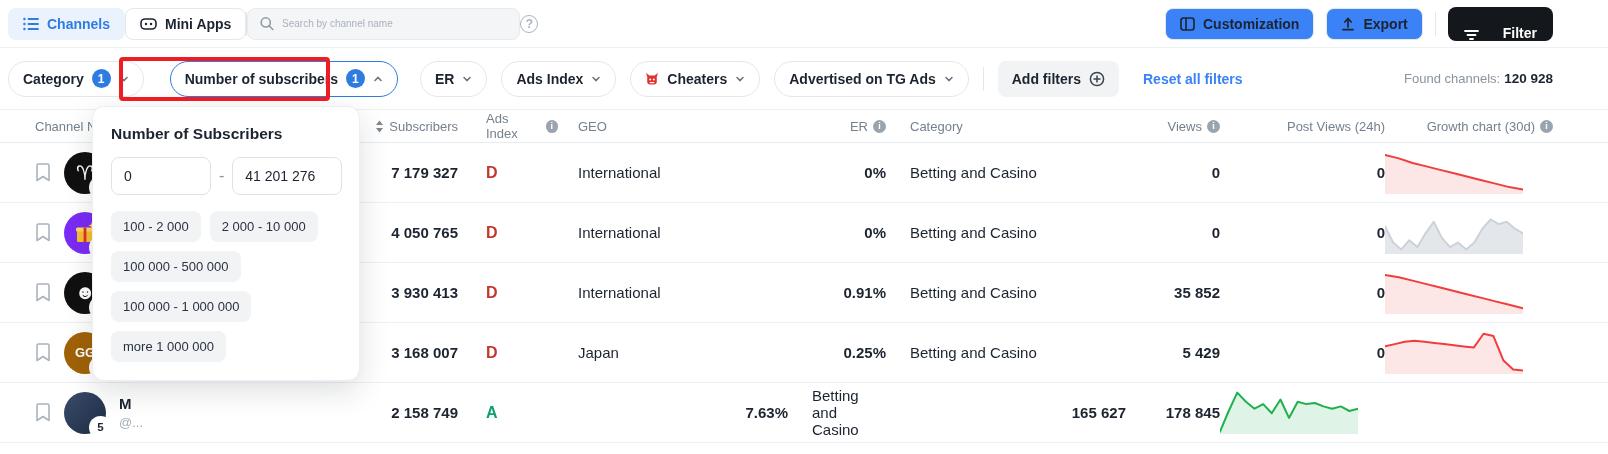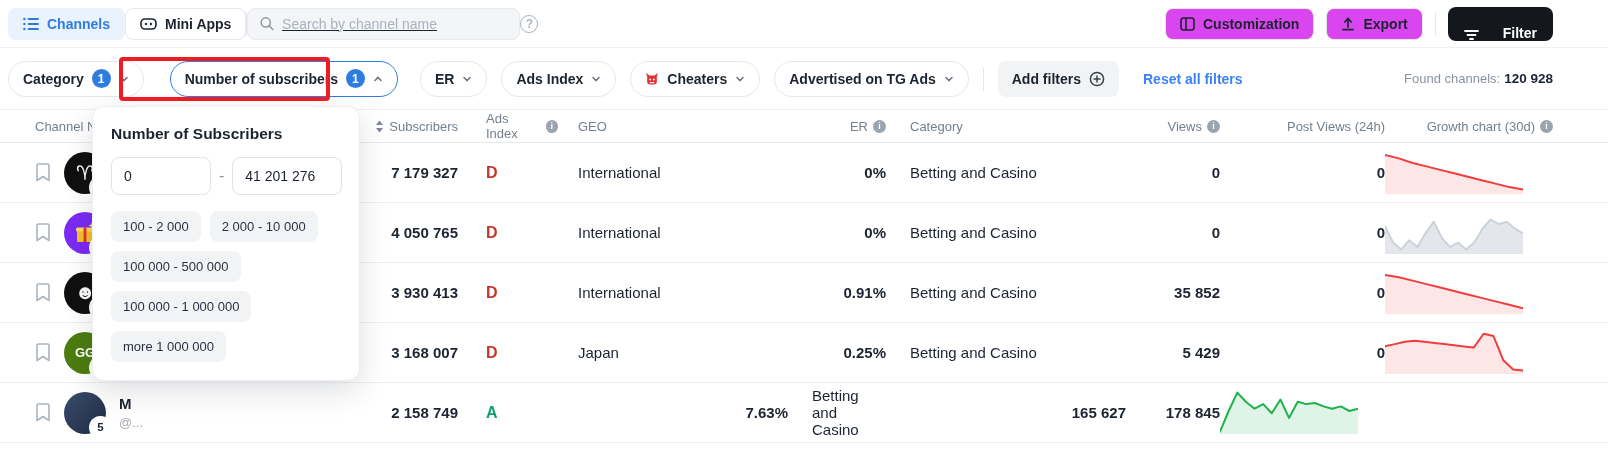--- a/index.html
+++ b/index.html
@@ -11,28 +11,28 @@
     border-bottom:1px solid #eef0f3; }
   .topbar .left { display:flex; align-items:center; }
   .topbar .right { margin-left:auto; display:flex; align-items:center; gap:12px; }
   .tab-btn { display:flex; align-items:center; gap:8px; height:32px; padding:0 14px;
     border-radius:8px; font-size:14px; font-weight:700; cursor:pointer; border:1px solid transparent; }
   .tab-btn.active { background:#e9f2fd; color:#2e7ce0; }
   .tab-btn.plain { background:#fff; color:#1c2430; border:1px solid #e4e7eb; }
   .vdiv { width:1px; height:24px; background:#e4e7eb; }
   .search { display:flex; align-items:center; gap:8px; width:273px; height:32px;
     background:#f3f5f7; border:1px solid #e7eaee; border-radius:8px; padding:0 12px; }
-  .search input { border:none; outline:none; background:transparent; font-size:14px;
-    width:100%; color:#1c2430; font-family:inherit;text-decoration:underline; }
+  .search input { border:none; outline:none; background:transparent; font-size:10px;
+    width:100%; color:#1c2430; font-family:inherit; }
   .search input::placeholder { color:#a9b2bc; }
   .help-circle { width:18px; height:18px; border:1.5px solid #aab3bd; border-radius:50%;
     color:#aab3bd; font-size:12px; font-weight:700; display:flex; align-items:center;
     justify-content:center; cursor:pointer; }
   .ghost-btn { display:flex; align-items:center; gap:8px; height:32px; padding:0 14px;
-    background:#d946ef; border:1px solid #e4e7eb; border-radius:8px; font-size:14px;
+    background:#3b82f6; border:1px solid #e4e7eb; border-radius:8px; font-size:14px;
     font-weight:700; color:#1c2430; cursor:pointer; }
   .filter-btn { display:flex; align-items:flex-end; gap:24px; height:34px; padding:0 16px;
     background:#14171c; color:#fff; border:none; border-radius:8px; font-size:14px;
     font-weight:700; cursor:pointer; }
 
   
   .filterbar { height:62px; display:flex; align-items:center; gap:14px;
     padding:0 55px 0 8px; border-bottom:1px solid #eef0f3; position:relative; }
   .pill { display:flex; align-items:center; gap:8px; height:36px; padding:0 14px;
     background:#fff; border:1px solid #e4e7eb; border-radius:18px; font-size:14px;
@@ -371,21 +371,21 @@
   </div>
 
   <div class="grid row">
     <div class="name-cell">
       <span class="bm">
         <svg width="16" height="19" viewBox="0 0 16 19">
             <path d="M2 2.5 Q2 1 3.5 1 L12.5 1 Q14 1 14 2.5 L14 17.5 L8 13.5 L2 17.5 Z" fill="none" stroke="#aab3bd" stroke-width="1.6" stroke-linejoin="round"></path>
           </svg>
       </span>
       <span class="avatar-wrap">
-        <span class="avatar" style="background: #4d7c0f; color: rgb(255, 255, 255); font-size: 13px;">GG</span>
+        <span class="avatar" style="background: #a16207; color: rgb(255, 255, 255); font-size: 13px;">GG</span>
         <span class="rank">4</span>
       </span>
       <span>
         <div class="ch-name">G</div>
         <div class="ch-handle">@</div>
       </span>
     </div>
     <div class="c r num">3 168 007</div>
     <div class="pad28"><span class="letter D">D</span></div>
     <div class="pad20">Japan</div>

